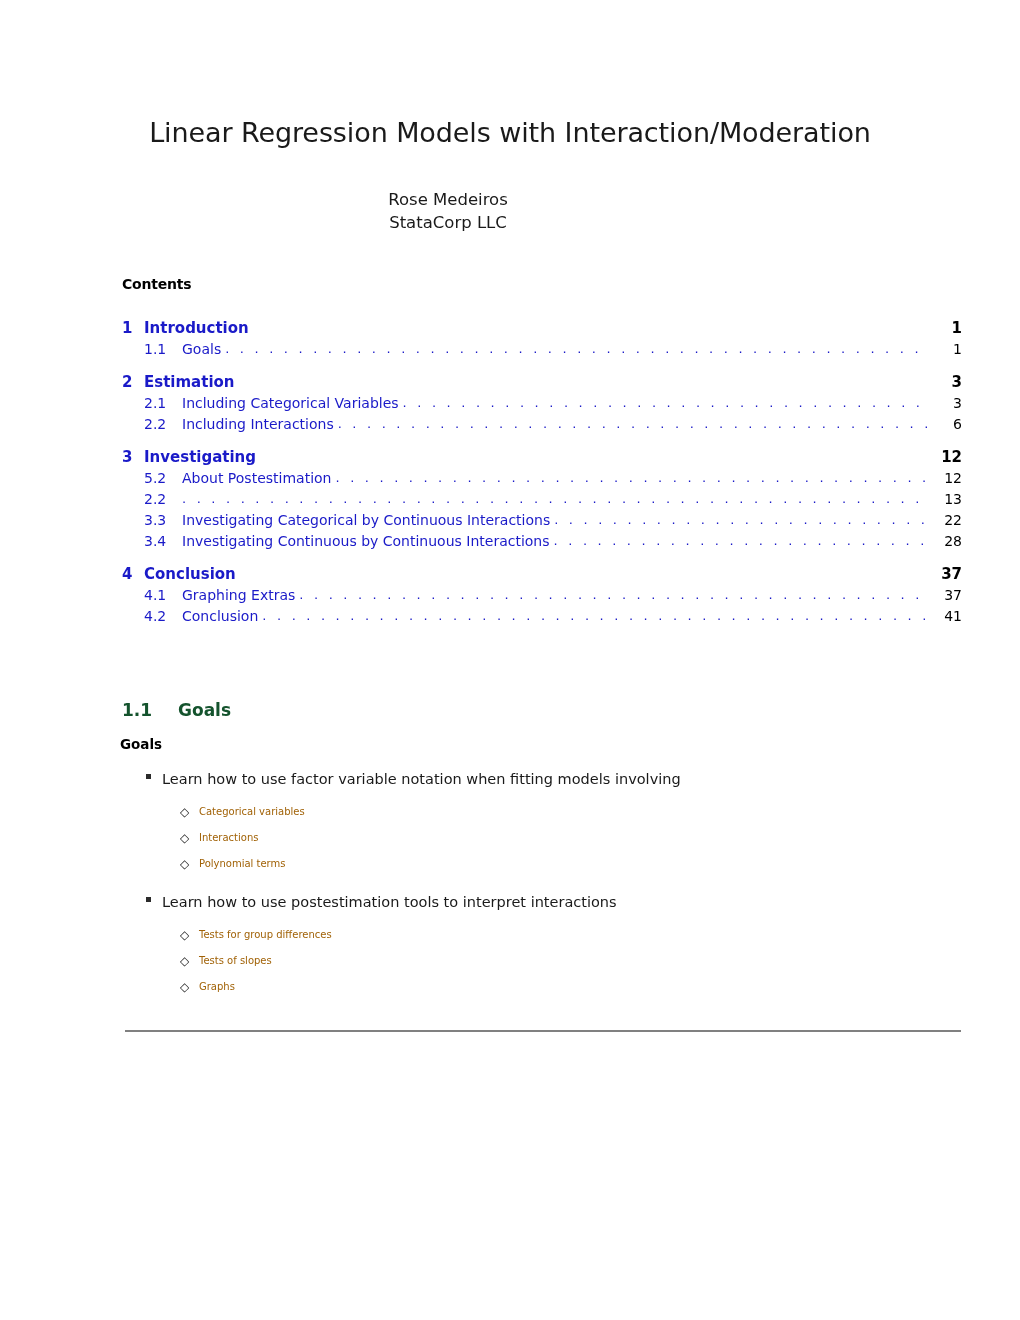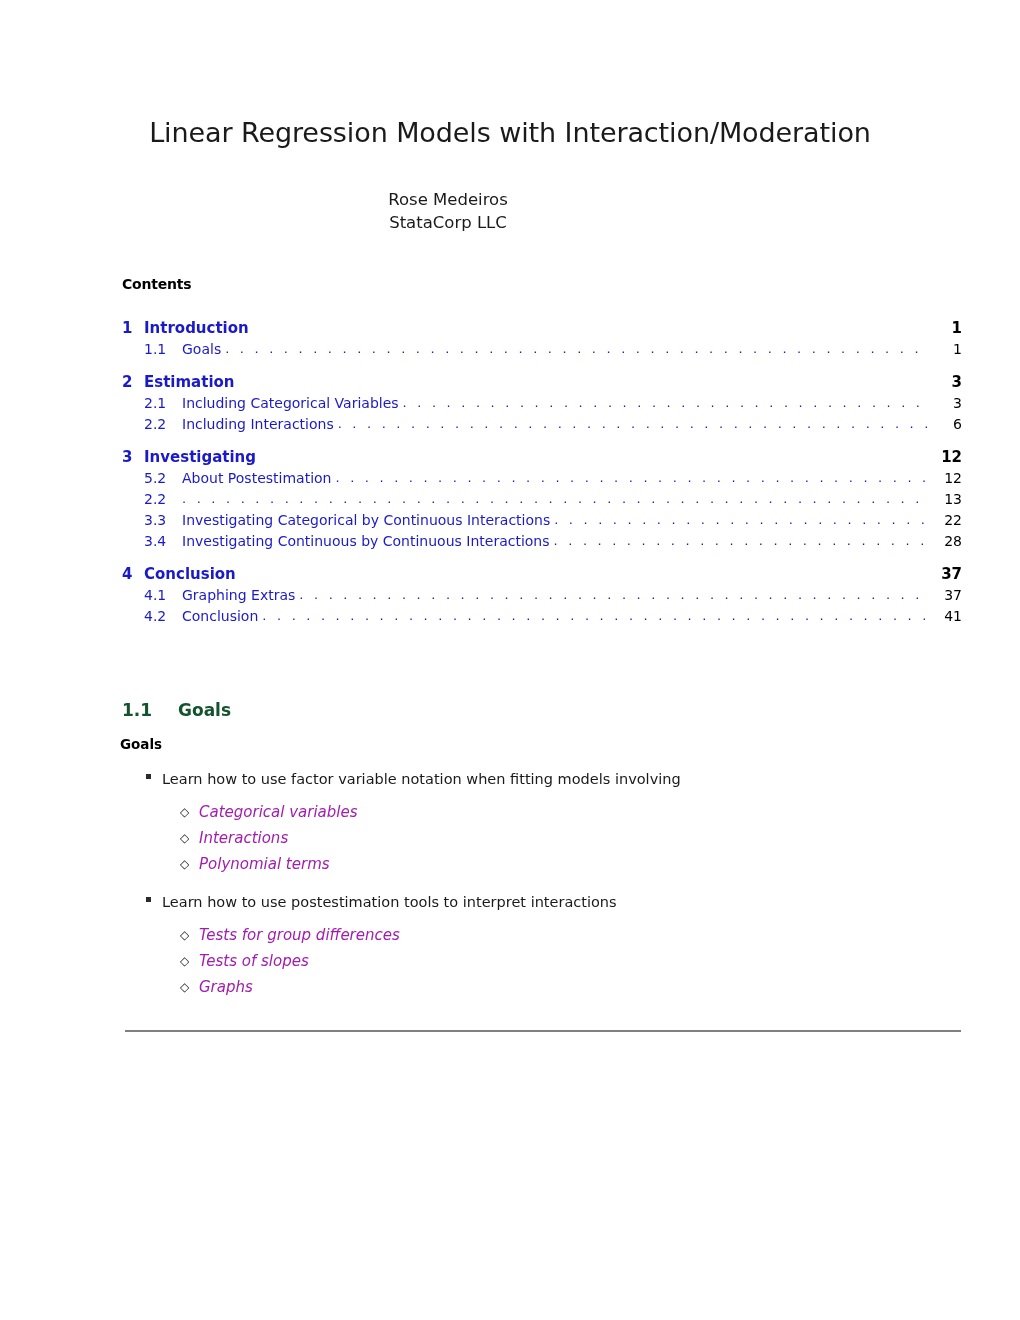--- a/index.html
+++ b/index.html
@@ -187,23 +187,22 @@
     line-height: 26px;
   }
   .sub-marker {
     flex: 0 0 auto;
     width: 19px;
     font-size: 12px;
     color: #1a1a1a;
     line-height: 26px;
   }
   .sub-text {
-    font-size: 15px;
-    color: #a21caf;
-    font-style: italic;
+    font-size: 10px;
+    color: #a16207;
   }
 
   
   .footer-rule {
     position: absolute;
     left: 125px;
     top: 1030px;
     width: 836px;
     height: 2px;
     background: #808080;

